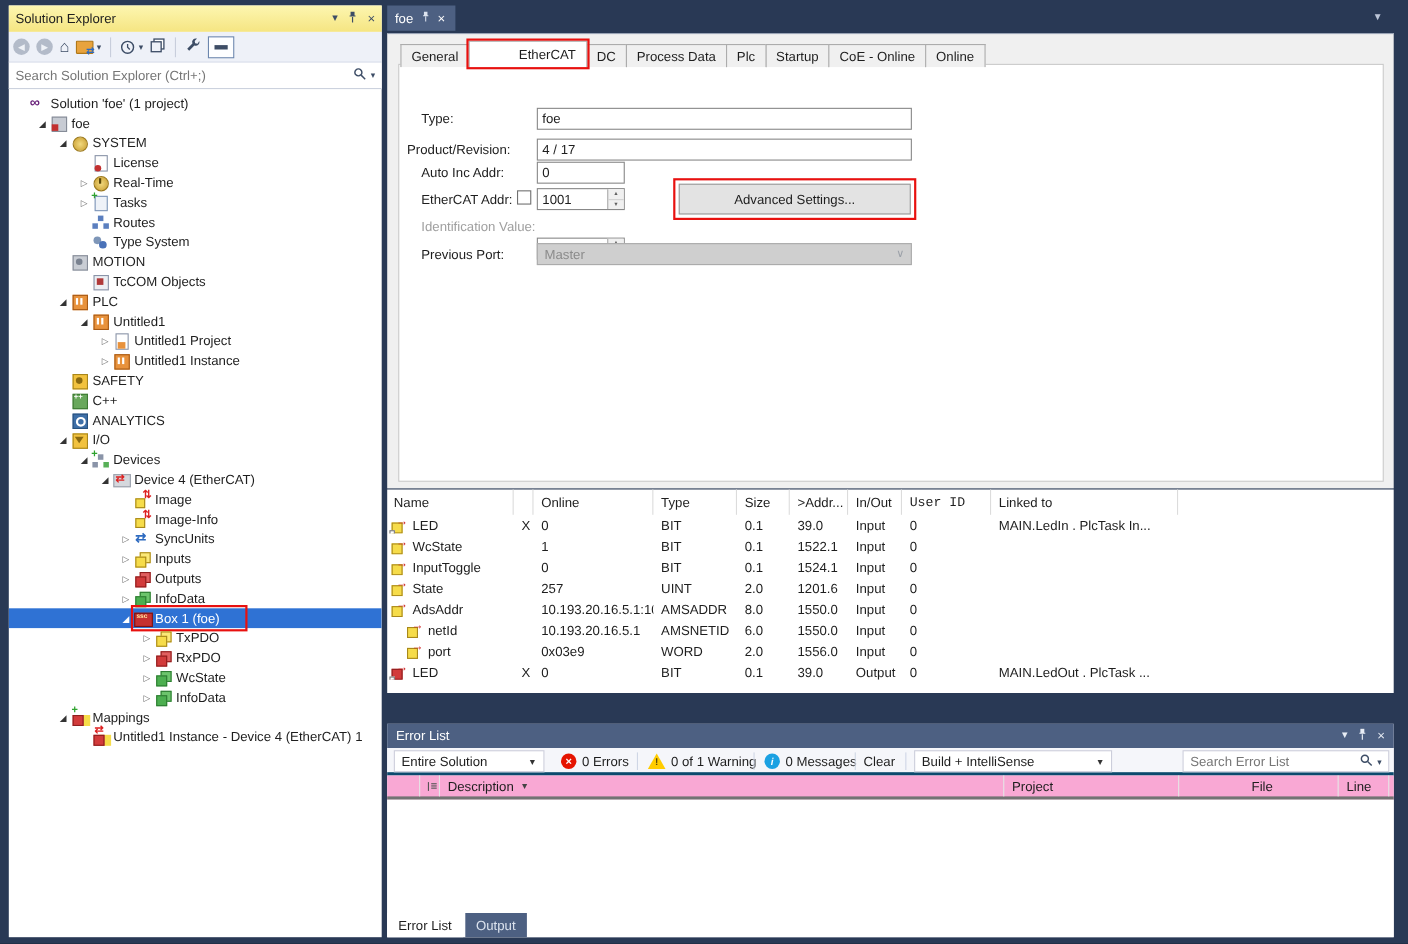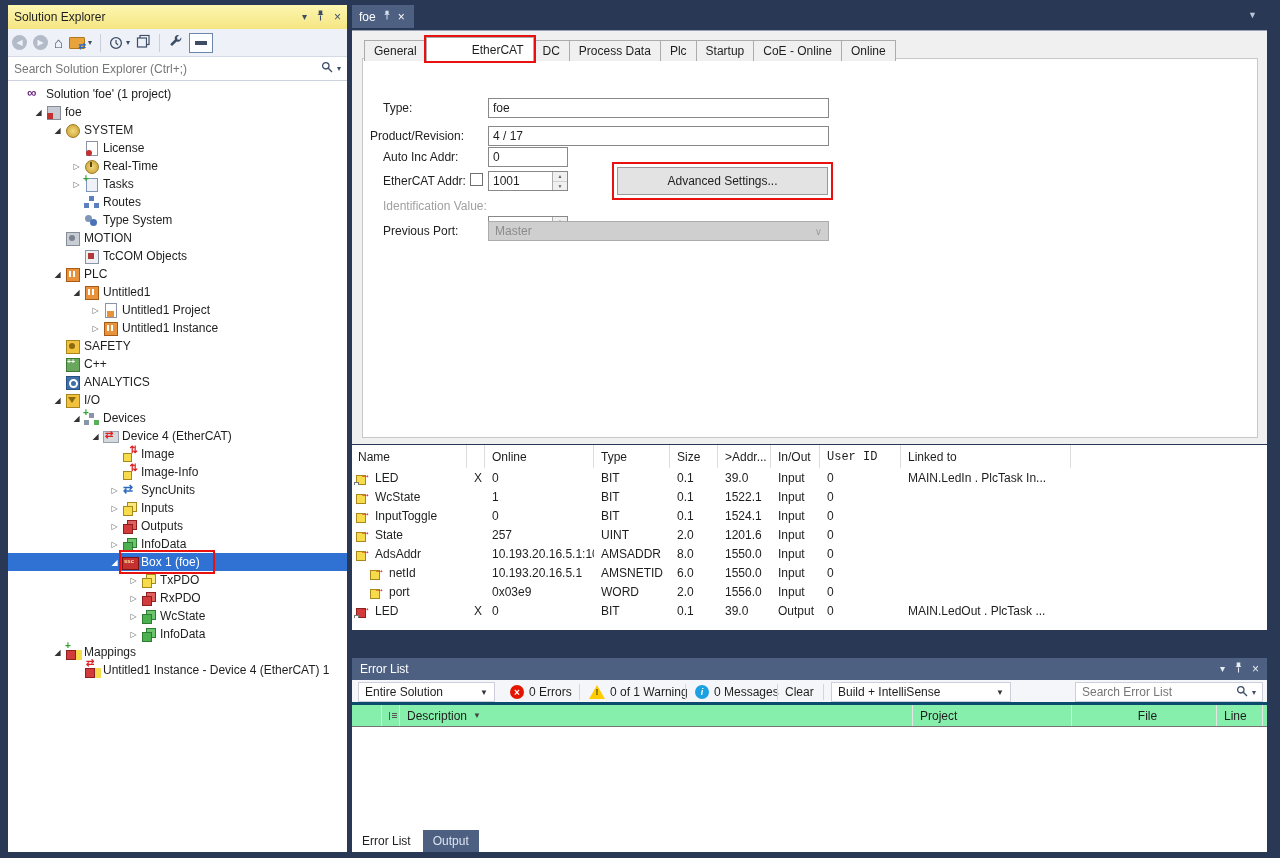--- a/index.html
+++ b/index.html
@@ -24,21 +24,21 @@
   #se-search{position:absolute;left:0;top:52px;right:0;height:24px;background:#FFF;border-bottom:1px solid #CCD2DE;display:flex;align-items:center;padding:0 6px;}
   #se-search .ph{flex:1;color:#767676;}
   .mag{display:inline-block;}
   #tree{position:absolute;left:0;top:80px;right:0;bottom:0;overflow:hidden;}
   .trow{position:relative;height:18px;display:flex;align-items:center;white-space:nowrap;}
   .trow.sel{background:#2F72D4;color:#FFFFFF;}
   .trow.sel .exp{color:#FFFFFF;}
   .exp{width:15px;flex:none;font-size:8px;color:#6A6A6A;text-align:center;}
   .exp.x{color:#333;}
   .core{display:inline-flex;align-items:center;height:18px;}
-  .core.annot{outline:2px solid #E8110F;outline-offset:1px;padding-right:12px;}
+  .core.annot{outline:2px solid #E8110F;outline-offset:1px;padding-right:22px;}
   .tlab{margin-left:4px;}
   
   .ti{position:relative;width:15px;height:15px;flex:none;display:inline-block;}
   .ti::before,.ti::after{position:absolute;content:"";}
   .ti-solution::after{content:"∞";color:#68217A;font-size:13px;font-weight:bold;left:0;top:-2px;}
   .ti-twincat-project::before{left:1px;top:1px;width:12px;height:12px;background:#C7CBD3;border:1px solid #868C98;}
   .ti-twincat-project::after{left:1px;bottom:1px;width:6px;height:6px;background:#C23030;}
   .ti-system::before{left:1px;top:1px;width:12px;height:12px;border-radius:50%;background:radial-gradient(#F2D97E,#C79B2D);border:1px solid #9C7A1E;}
   .ti-license::before{left:2px;top:0;width:10px;height:13px;background:#FFF;border:1px solid #8A94A8;}
   .ti-license::after{left:2px;bottom:0;width:6px;height:6px;border-radius:50%;background:#C23030;}
@@ -133,21 +133,21 @@
   .combo{background:#FFF;border:1px solid #CCCEDB;padding:0 6px;display:flex;align-items:center;gap:6px;height:20px;}
   .combo .car{margin-left:auto;font-size:8px;color:#333;}
   .vsep{position:absolute;top:4px;width:1px;height:16px;background:#CFD6E5;}
   .ic-err{width:14px;height:14px;border-radius:50%;background:#E51400;color:#FFF;font-size:10px;font-weight:bold;display:flex;align-items:center;justify-content:center;}
   .ic-warn{position:relative;width:16px;height:14px;}
   .ic-warn::before{content:"";position:absolute;left:0;top:0;border-left:8px solid transparent;border-right:8px solid transparent;border-bottom:14px solid #FFCC00;}
   .ic-warn::after{content:"!";position:absolute;left:6.5px;top:2px;font-size:9px;font-weight:bold;color:#5A4708;}
   .ic-info{width:14px;height:14px;border-radius:50%;background:#1BA1E2;color:#FFF;font-size:9px;font-weight:bold;display:flex;align-items:center;justify-content:center;font-style:italic;}
   #el-search{position:absolute;left:723px;top:2px;right:4px;height:20px;background:#FFF;border:1px solid #CCCEDB;display:flex;align-items:center;padding:0 6px;color:#767676;}
   #el-search .ph{flex:1;}
-  #el-head{position:absolute;left:0;top:47px;right:0;height:22px;background:#86efac;border-bottom:1px solid #737373;display:flex;}
+  #el-head{position:absolute;left:0;top:47px;right:0;height:22px;background:#f9a8d4;border-bottom:3px solid #737373;display:flex;}
   .eh{display:flex;align-items:center;padding-left:7px;border-right:1px solid #E5E5E5;color:#1E1E1E;gap:6px;}
   .eh .car{font-size:8px;color:#444;}
   .sev-glyph{display:inline-block;width:8px;height:8px;border-left:1px solid #555;position:relative;}
   .sev-glyph::before{content:"";position:absolute;left:2px;top:1px;width:5px;height:1px;background:#555;box-shadow:0 2px 0 #555,0 4px 0 #555;}
   #el-body{position:absolute;left:0;top:69px;right:0;bottom:0;background:#FFF;}
 
   
   #bottom-tabs{position:absolute;left:352px;top:830px;height:22px;display:flex;gap:2px;}
   .btab{height:22px;padding:0 10px;display:flex;align-items:center;}
   .btab.active{background:#FFF;color:#1E1E1E;}

